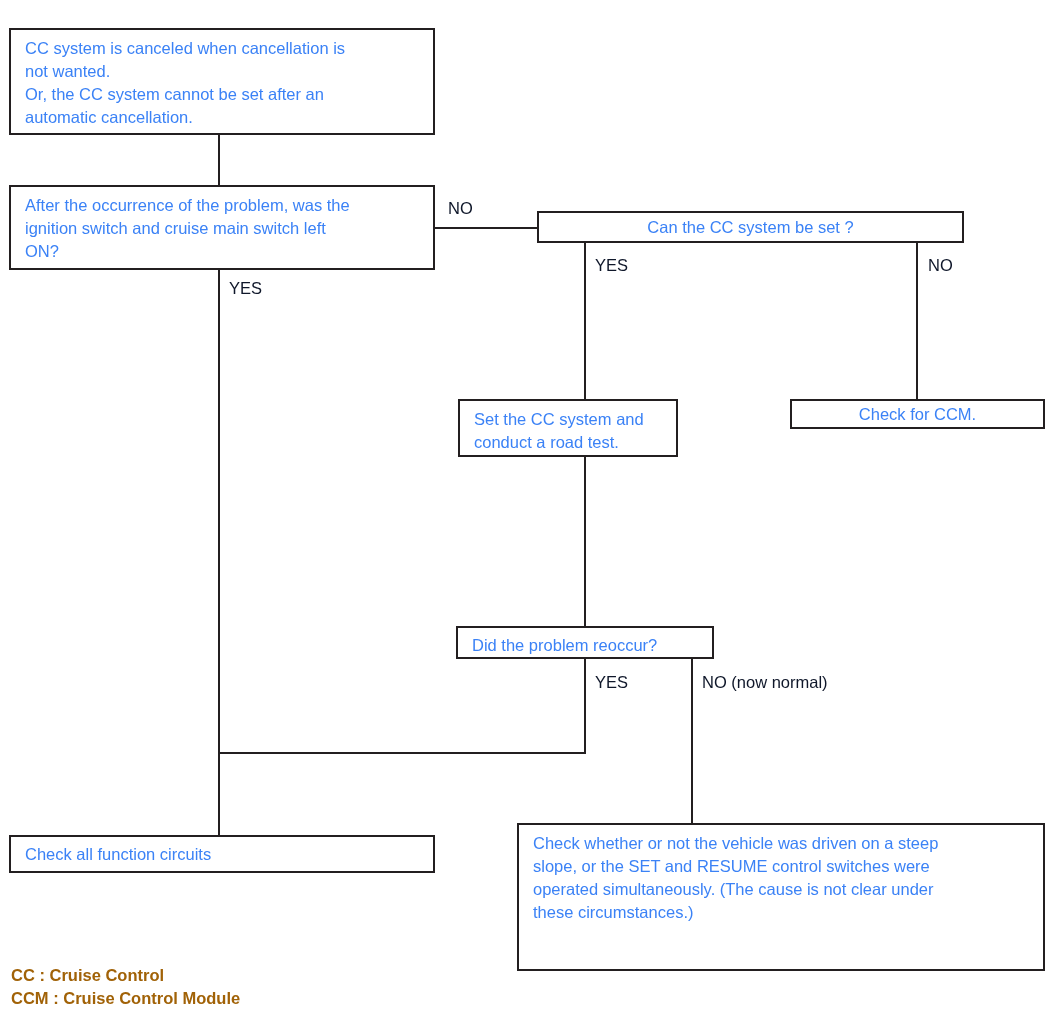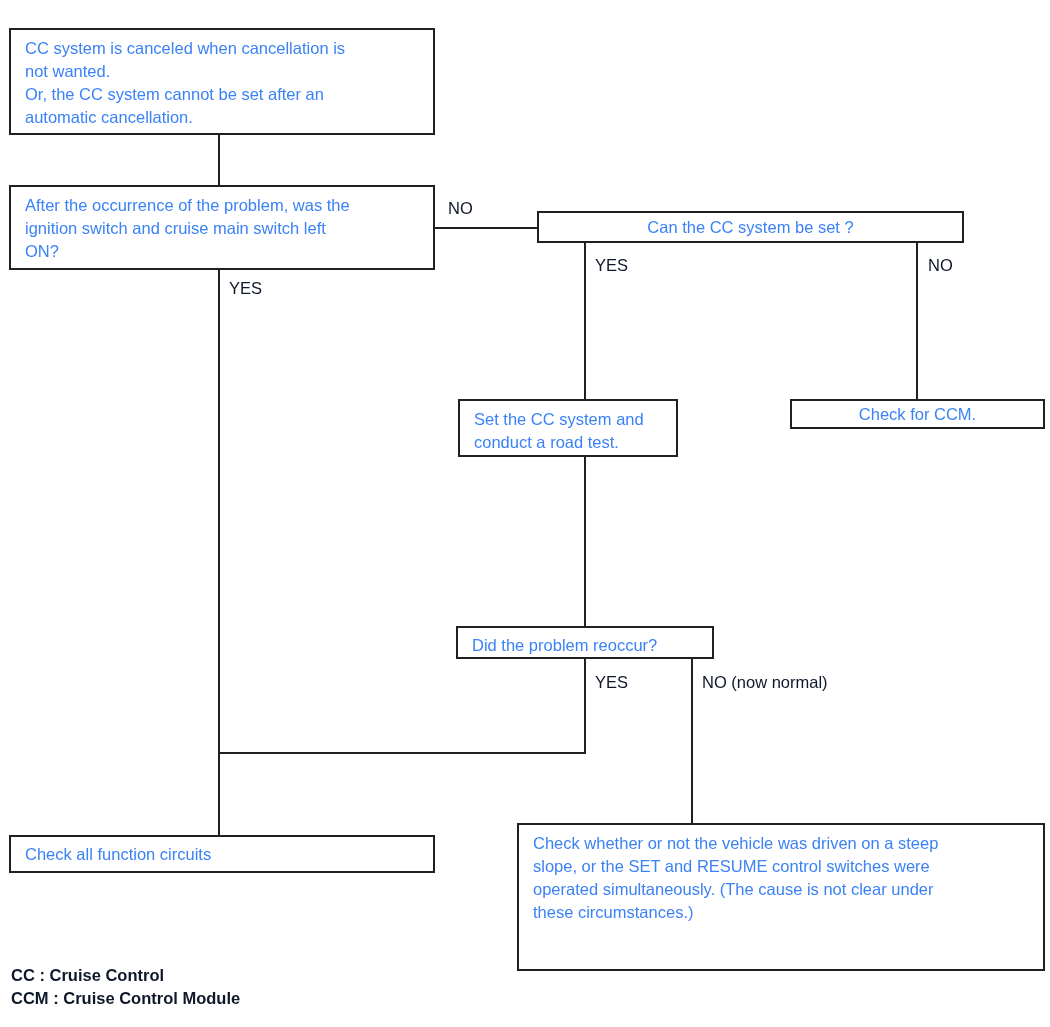--- a/index.html
+++ b/index.html
@@ -65,21 +65,21 @@
     color: #0f172a;
     white-space: nowrap;
     z-index: 4;
   }
 
   
   .legend {
     position: absolute;
     font-size: 16.5px;
     line-height: 22px;
-    color: #0f172a;
+    color: #a16207;
     white-space: nowrap;
     font-weight: 600;
     z-index: 4;
   }
 </style>
 </head>
 <body>
 
 <div id="canvas">
 

